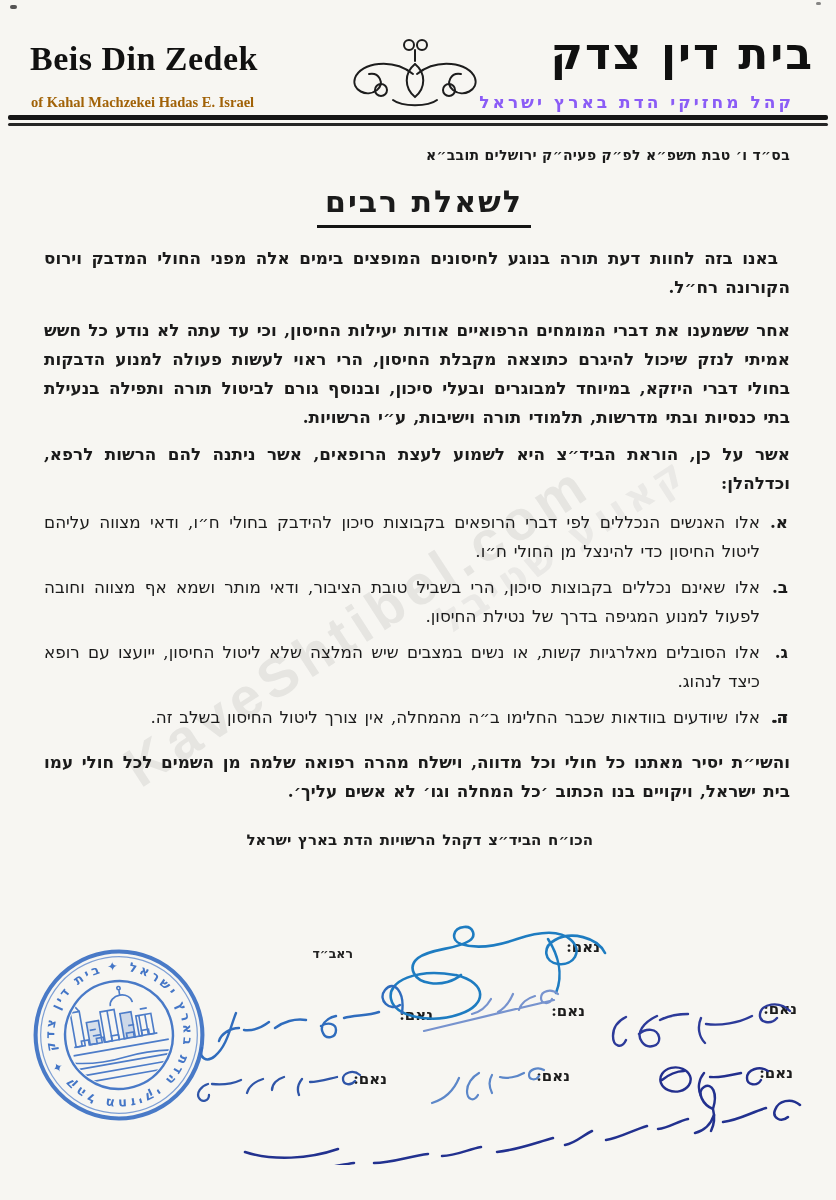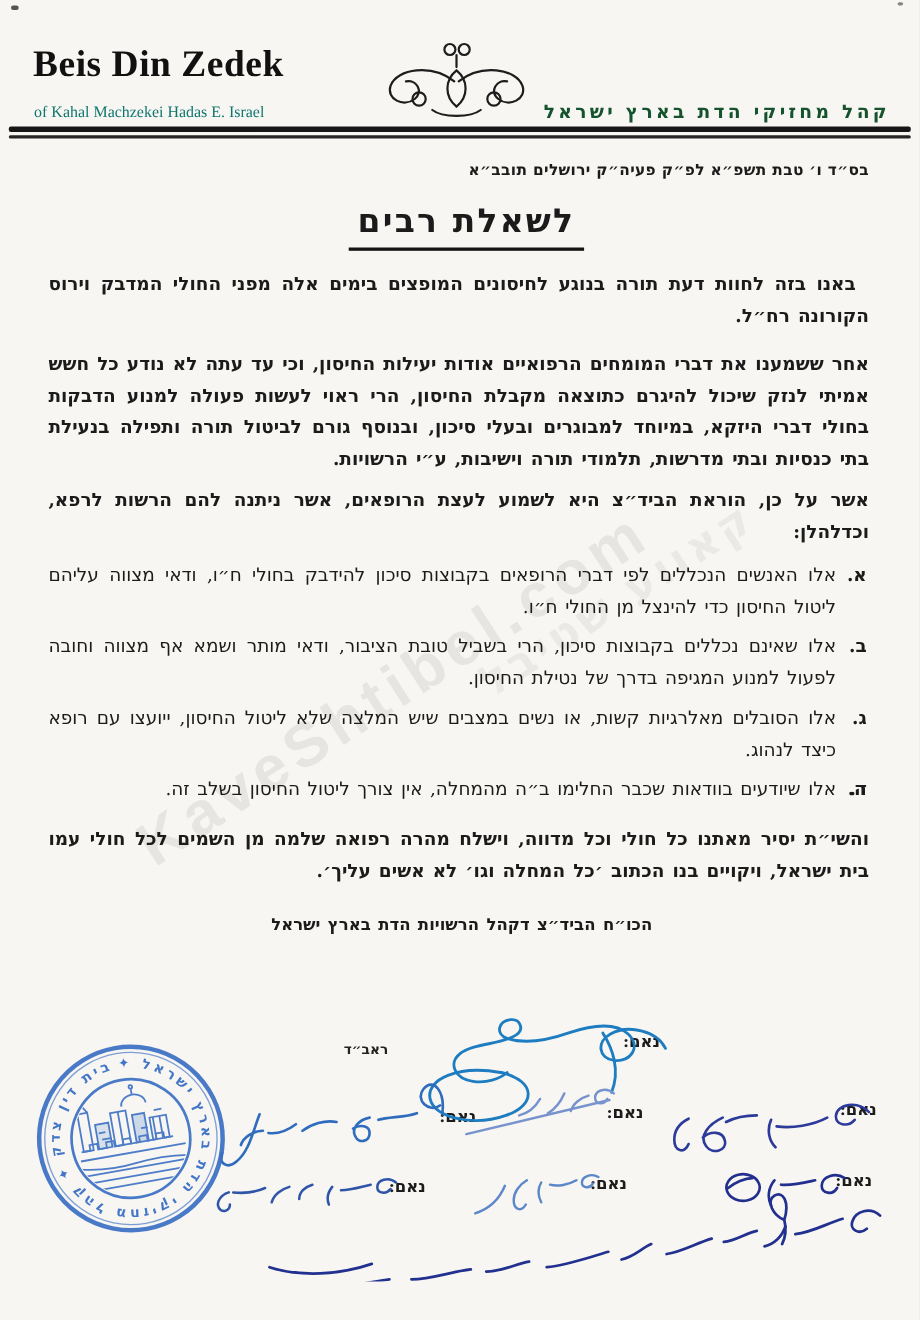--- a/index.html
+++ b/index.html
@@ -4,23 +4,23 @@
 <style>
   html,body{margin:0;padding:0;background:#e9e7e3;}
   .page{
     position:relative;width:836px;height:1200px;margin:0 auto;
     background:#f7f6f2;overflow:hidden;
     font-family:"DejaVu Serif","DejaVu Sans",serif;color:#1b1b1b;
   }
   .abs{position:absolute;}
   
   .en-title{left:30px;top:40px;font-family:"Liberation Serif","DejaVu Serif",serif;font-weight:bold;font-size:34px;letter-spacing:.5px;color:#111;}
-  .en-sub{left:31px;top:94px;font-family:"Liberation Serif","DejaVu Serif",serif;font-weight:normal;font-size:14.5px;color:#0f766e;}
+  .en-sub{left:31px;top:94px;font-family:"Liberation Serif","DejaVu Serif",serif;font-weight:bold;font-size:14.5px;color:#a16207;}
   .he-title{right:22px;top:28px;font-size:44px;font-weight:bold;letter-spacing:2px;direction:rtl;color:#101010;}
-  .he-sub{right:27px;top:92px;font-size:17px;font-weight:600;letter-spacing:3px;direction:rtl;color:#14532d;}
+  .he-sub{right:42px;top:92px;font-size:17px;font-weight:600;letter-spacing:3px;direction:rtl;color:#8b5cf6;}
   .rule-wrap{left:8px;right:8px;top:115px;}
   .rule1{height:5px;background:#161616;border-radius:2px;}
   .rule2{height:3px;background:#262626;margin-top:3px;border-radius:2px;}
   .dateline{right:46px;top:147px;font-size:14px;font-weight:600;direction:rtl;letter-spacing:.3px;}
   .doc-title-row{left:12px;right:0;top:184px;text-align:center;direction:rtl;}
   .doc-title{display:inline-block;font-size:30px;font-weight:bold;letter-spacing:2px;border-bottom:3px solid #141414;padding:0 8px 6px;}
   
   .body-flow{left:44px;right:46px;top:244px;direction:rtl;text-align:justify;font-size:16.8px;line-height:29px;word-spacing:1.5px;}
   .body-flow p{margin:0;font-weight:bold;}
   .p1{text-indent:12px;margin-bottom:14px !important;}
@@ -50,20 +50,21 @@
 <div class="page">
 
   <div class="abs wm-latin">KaveShtibel.com</div>
   <div class="abs wm-heb">קאווע שטיבל</div>
 
   <div class="abs speck1"></div>
   <div class="abs speck2"></div>
 
   <div class="abs en-title">Beis Din Zedek</div>
   <div class="abs en-sub">of Kahal Machzekei Hadas E. Israel</div>
+  <div class="abs he-title">בית דין צדק</div>
   <div class="abs he-sub">קהל מחזיקי הדת בארץ ישראל</div>
 
   <svg class="abs" style="left:325px;top:36px" width="180" height="72" viewBox="0 0 180 72">
     <g fill="none" stroke="#1d1d1d" stroke-width="2" stroke-linecap="round">
       <circle cx="84" cy="9" r="5"></circle>
       <circle cx="97" cy="9" r="5"></circle>
       <path d="M90,14 v11"></path>
       <path d="M88,38 c-20,-16 -52,-12 -58,4 c-4,12 12,20 22,12 c8,-7 2,-18 -8,-16"></path>
       <path d="M92,38 c20,-16 52,-12 58,4 c4,12 -12,20 -22,12 c-8,-7 -2,-18 8,-16"></path>
       <path d="M90,28 c-11,9 -11,24 0,33 c11,-9 11,-24 0,-33"></path>

